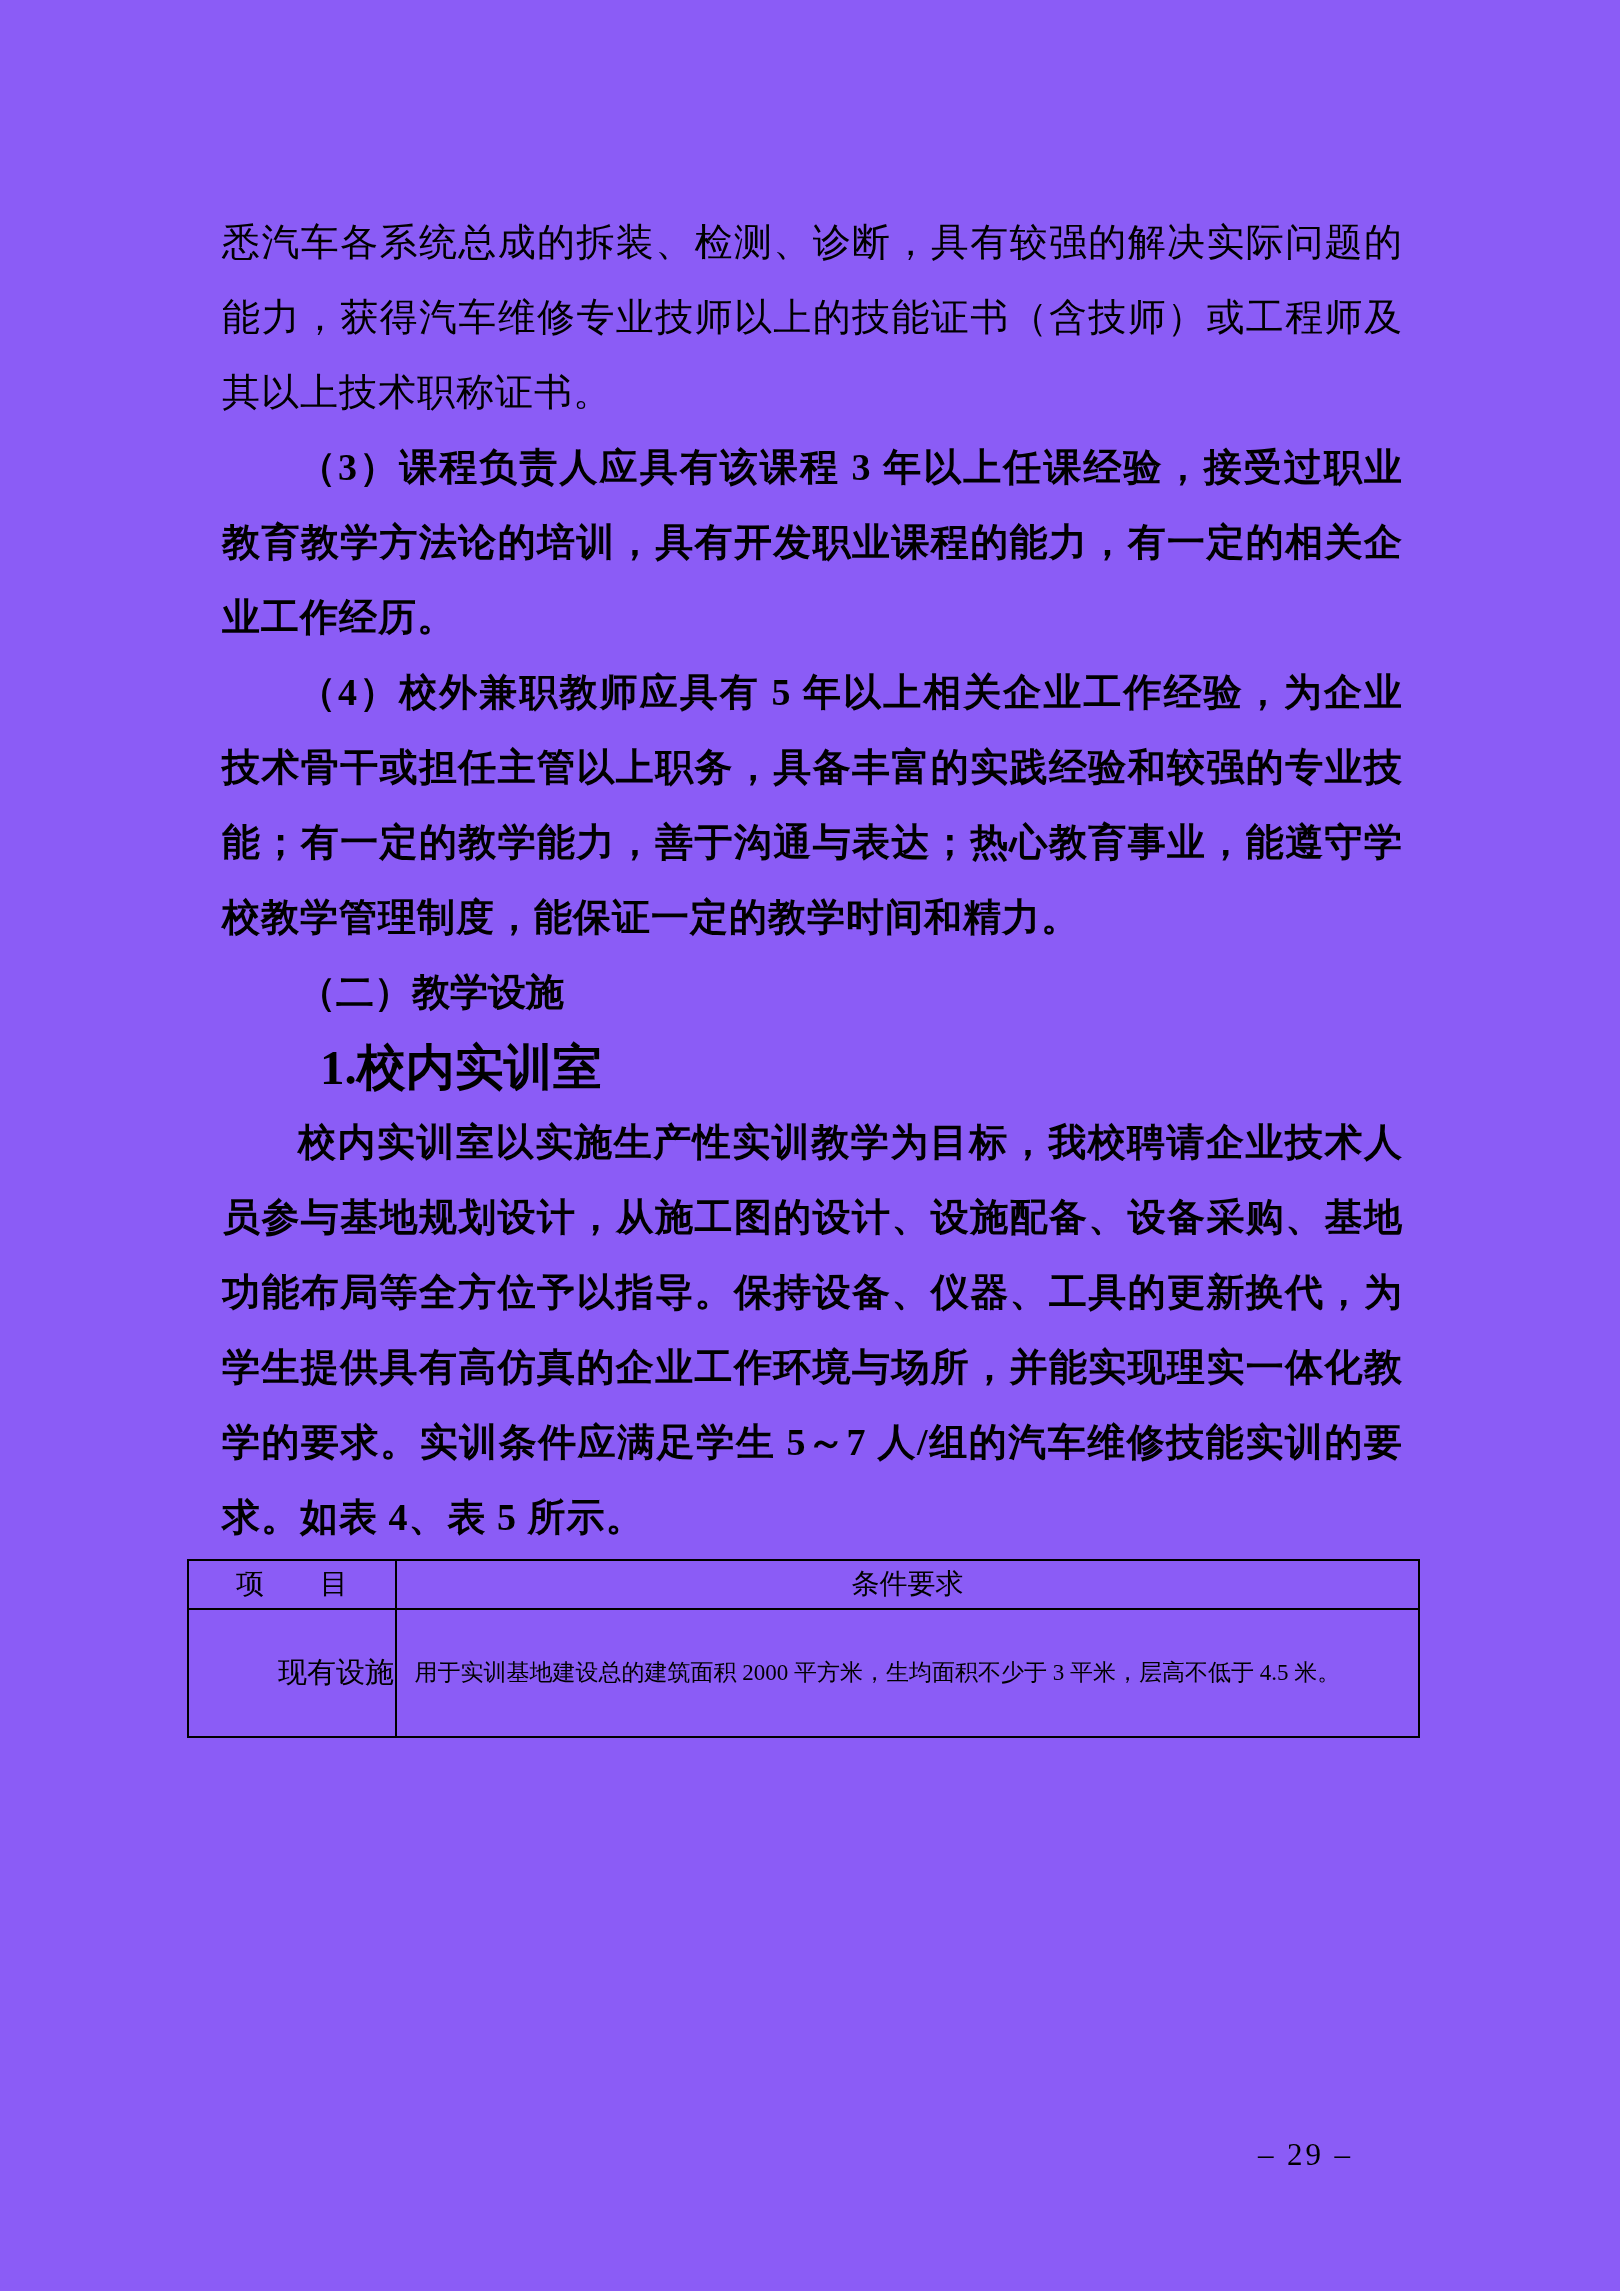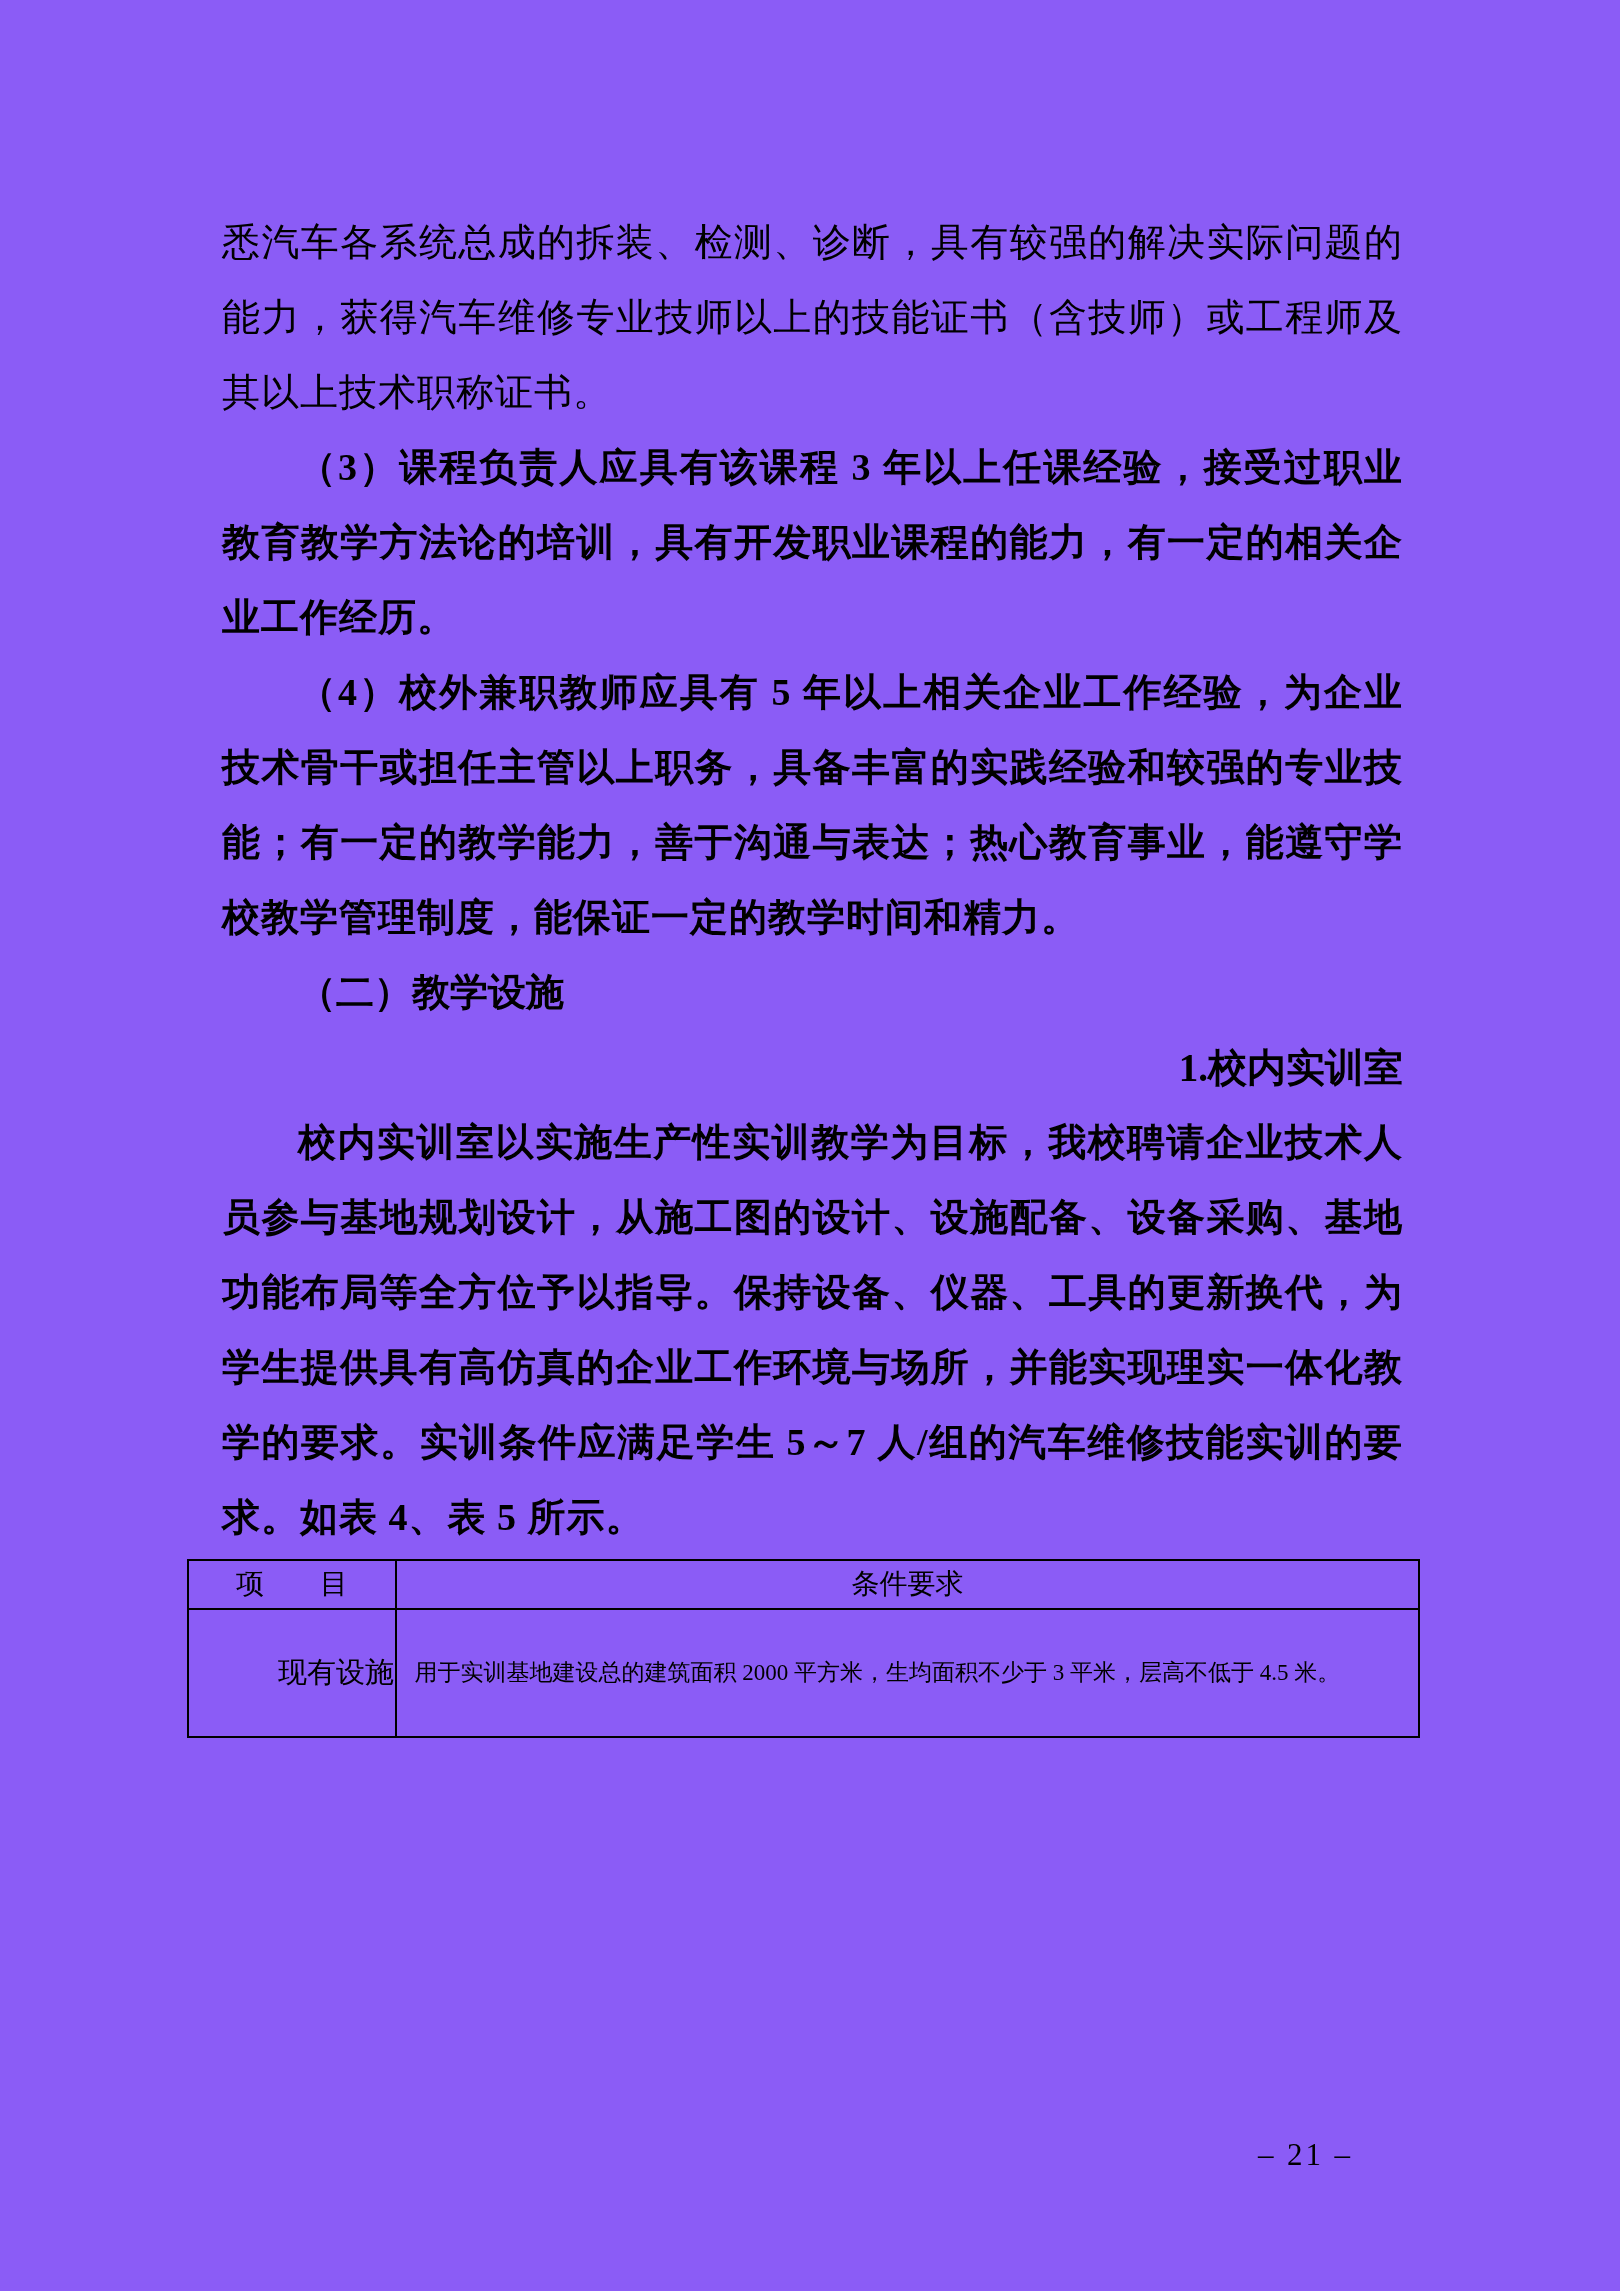--- a/index.html
+++ b/index.html
@@ -35,25 +35,24 @@
   }
   .heading2 {
     margin: 0;
     font-size: 38px;
     line-height: 75px;
     font-weight: bold;
     text-indent: 2em;
   }
   .heading3 {
     margin: 0;
-    font-size: 39px;
+    font-size: 49px;
     line-height: 75px;
     font-weight: bold;
     text-indent: 2em;
-    text-align: right;
   }
   .table-caption {
     margin-top: 53px;
     font-size: 29px;
     line-height: 39px;
     text-align: center;
   }
   table.cond-table {
     border-collapse: collapse;
     table-layout: fixed;
@@ -122,15 +121,15 @@
       <tbody>
         <tr class="body-row">
           <td class="cell-item">现有设施</td>
           <td class="cell-req">用于实训基地建设总的建筑面积 2000 平方米，生均面积不少于 3 平米，层高不低于 4.5 米。</td>
         </tr>
       </tbody>
     </table>
 
   </div>
 
-  <div class="page-number">– 21 –</div>
+  <div class="page-number">– 29 –</div>
 </div>
 
 
 </body></html>

